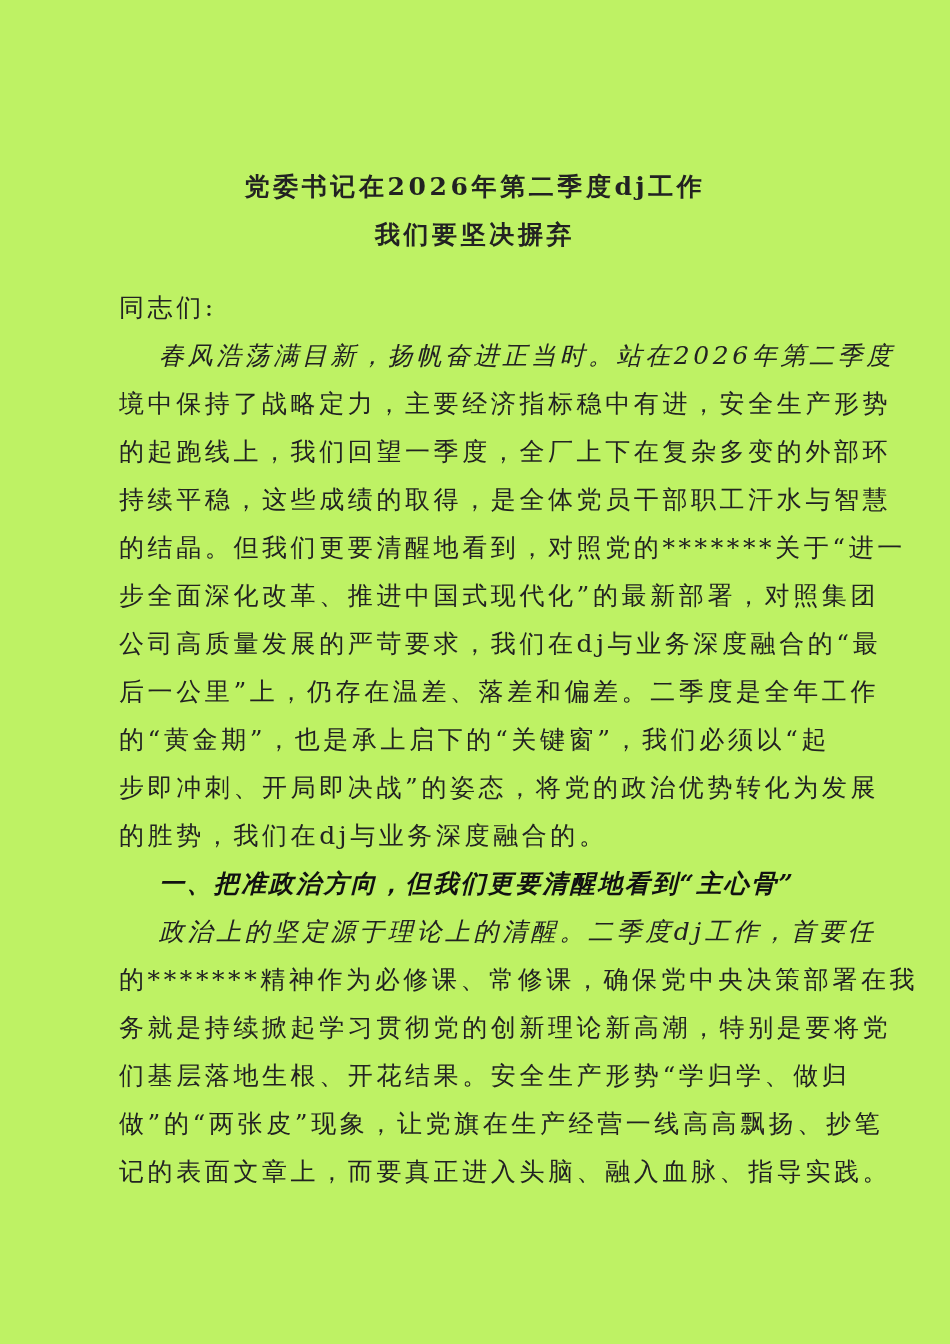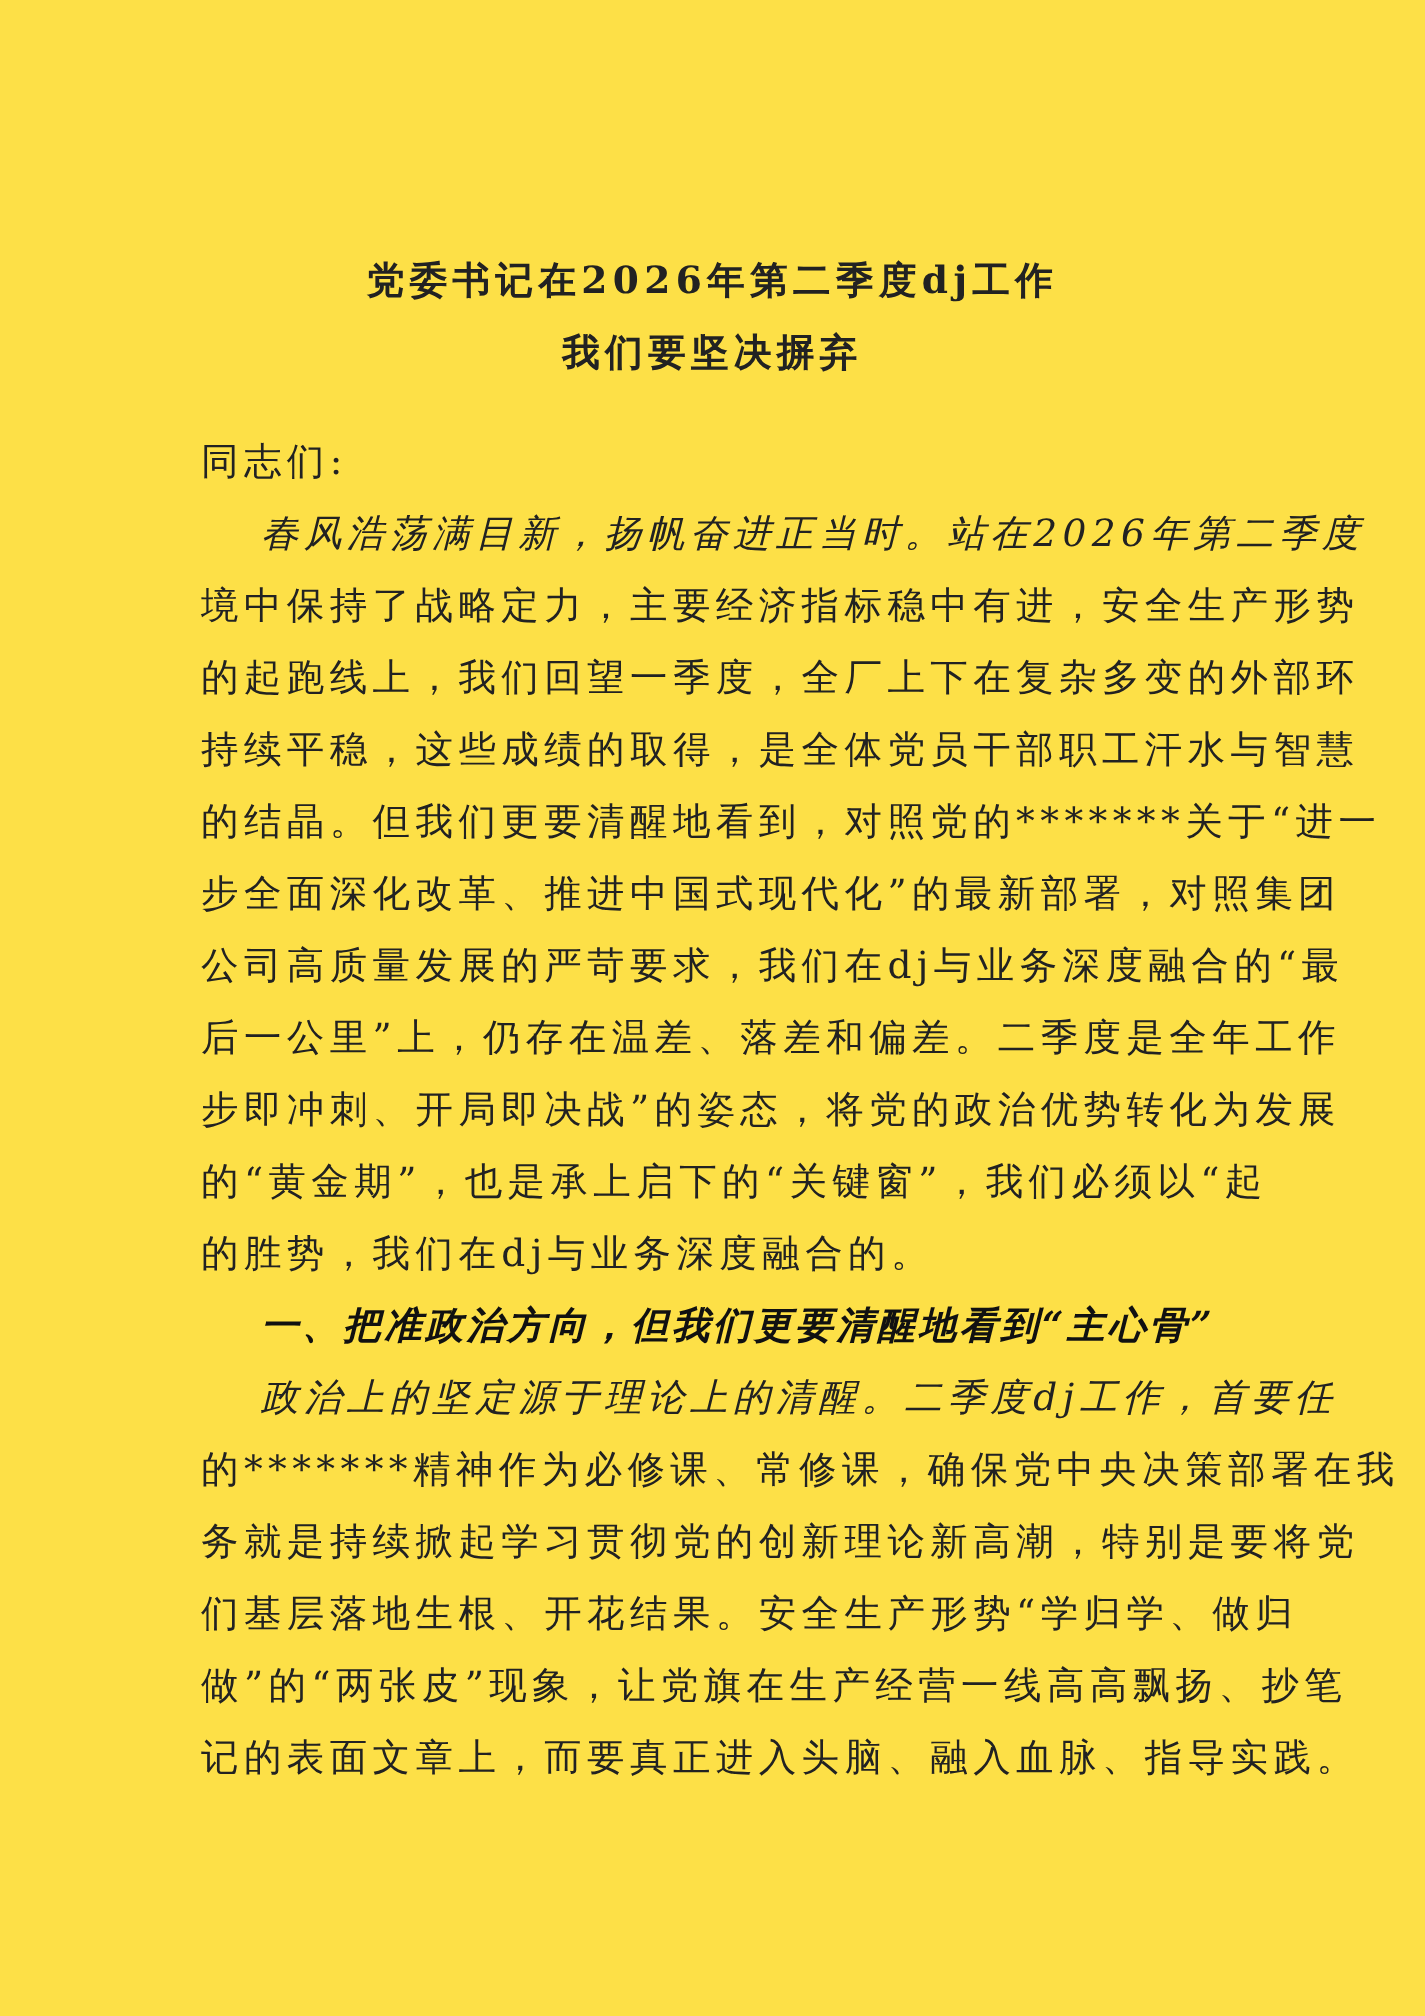--- a/index.html
+++ b/index.html
@@ -14,39 +14,39 @@
     overflow: hidden;
     font-family: "DejaVu Serif", "Liberation Serif", serif;
     color: #1a1a1a;
   }
   .page {
     position: absolute;
     left: 0;
     top: 0;
     width: 950px;
     height: 1344px;
-    background: #fde047;
+    background: #bef264;
   }
   .title {
     position: absolute;
     left: 0;
     width: 950px;
     top: 163px;
     text-align: center;
     font-family: "DejaVu Serif", "Liberation Serif", serif;
     font-weight: bold;
     font-size: 35px;
     line-height: 50px;
     color: #111111;
     letter-spacing: 1px;
   }
   .title .line { display: block; white-space: nowrap; }
   .body {
     position: absolute;
-    left: 134px;
+    left: 119px;
     top: 284px;
     width: 700px;
   }
   .line {
     display: block;
     white-space: nowrap;
     font-size: 25px;
     line-height: 48px;
     height: 48px;
     letter-spacing: 3.6px;
@@ -79,22 +79,22 @@
 
     <div class="para">
       <span class="line indent">春风浩荡满目新，扬帆奋进正当时。站在2026年第二季度</span>
       <span class="line">境中保持了战略定力，主要经济指标稳中有进，安全生产形势</span>
       <span class="line">的起跑线上，我们回望一季度，全厂上下在复杂多变的外部环</span>
       <span class="line">持续平稳，这些成绩的取得，是全体党员干部职工汗水与智慧</span>
       <span class="line">的结晶。但我们更要清醒地看到，对照党的*******关于“进一</span>
       <span class="line">步全面深化改革、推进中国式现代化”的最新部署，对照集团</span>
       <span class="line">公司高质量发展的严苛要求，我们在dj与业务深度融合的“最</span>
       <span class="line">后一公里”上，仍存在温差、落差和偏差。二季度是全年工作</span>
+      <span class="line">的“黄金期”，也是承上启下的“关键窗”，我们必须以“起</span>
       <span class="line">步即冲刺、开局即决战”的姿态，将党的政治优势转化为发展</span>
-      <span class="line">的“黄金期”，也是承上启下的“关键窗”，我们必须以“起</span>
       <span class="line">的胜势，我们在dj与业务深度融合的。</span>
     </div>
 
     <div class="heading">
       <span class="line indent">一、把准政治方向，但我们更要清醒地看到“主心骨”</span>
     </div>
 
     <div class="para">
       <span class="line indent">政治上的坚定源于理论上的清醒。二季度dj工作，首要任</span>
       <span class="line">的*******精神作为必修课、常修课，确保党中央决策部署在我</span>

